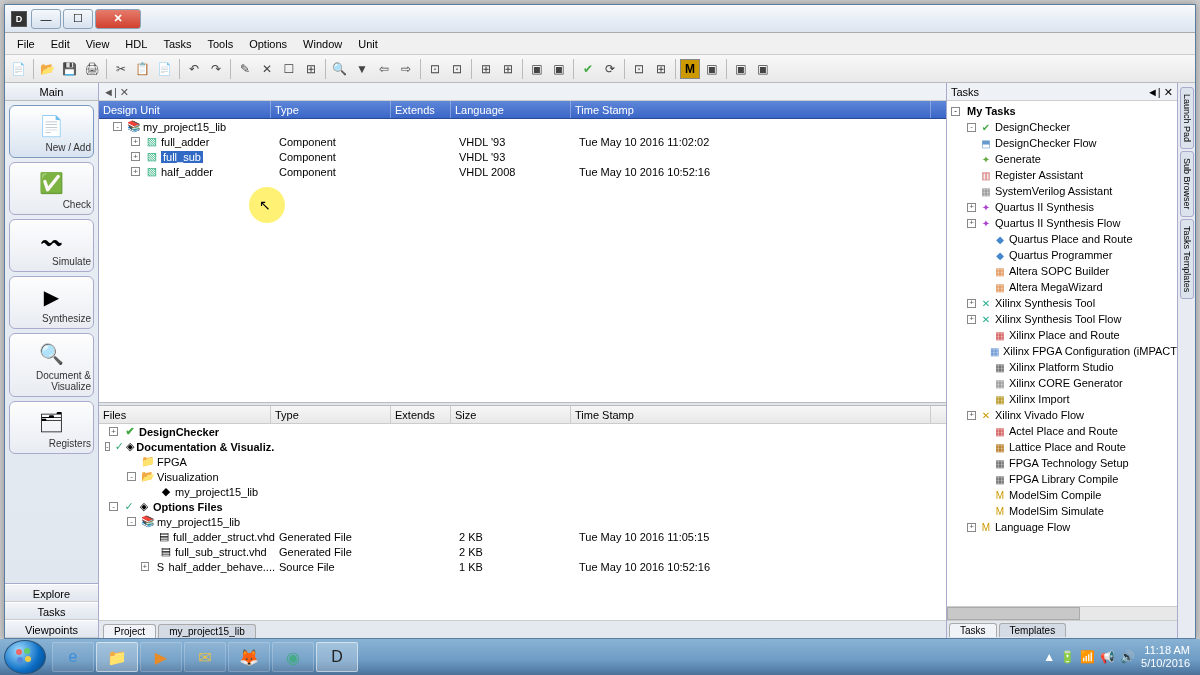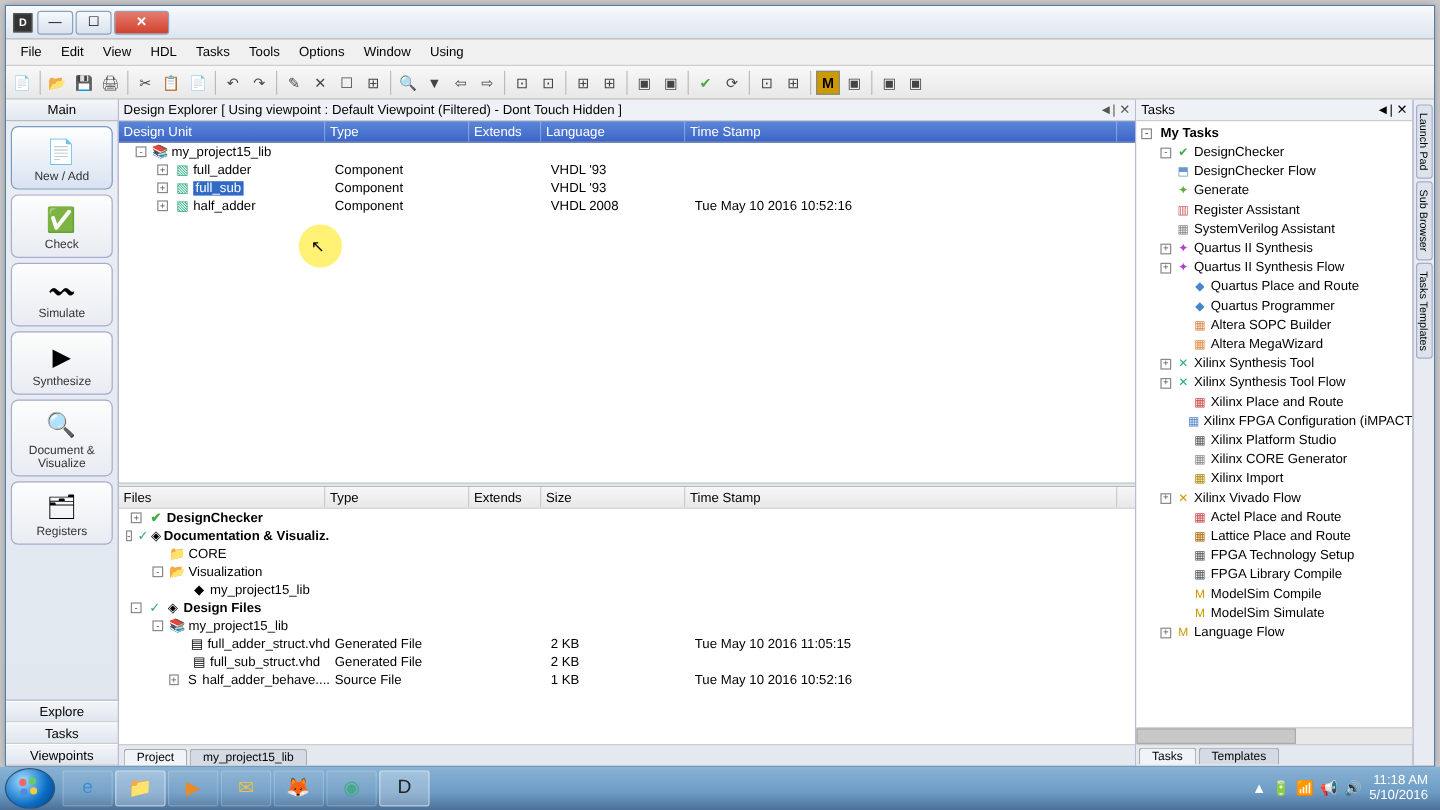--- a/index.html
+++ b/index.html
@@ -22,21 +22,21 @@
 .tb-sep { width: 1px; height: 20px; background: #bbb; margin: 0 2px; }
 
 .main-area { flex: 1; display: flex; overflow: hidden; }
 
 .sidebar-left { width: 94px; background: linear-gradient(to bottom, #eaeff5, #dfe6ee); border-right: 1px solid #aac; display: flex; flex-direction: column; }
 .sidebar-header { height: 18px; background: linear-gradient(to bottom, #f4f7fa, #e2e8f0); border-bottom: 1px solid #bbb; text-align: center; line-height: 18px; font-size: 11px; }
 .sidebar-items { flex: 1; padding: 4px; display: flex; flex-direction: column; gap: 4px; }
 .sb-item { background: linear-gradient(to bottom, #fdfdfd, #e8ecf2); border: 1px solid #aac; border-radius: 6px; padding: 6px 2px 4px; text-align: center; cursor: default; }
 .sb-item.selected { background: linear-gradient(to bottom, #fff, #d8e3f0); border-color: #7a9ac0; }
 .sb-icon { width: 32px; height: 28px; margin: 0 auto 2px; display: flex; align-items: center; justify-content: center; font-size: 20px; }
-.sb-label { font-size: 10px; color: #333; }
+.sb-label { font-size: 10px; color: #333; text-align: right; }
 .sidebar-bottom { border-top: 1px solid #aac; }
 .sb-tab { height: 18px; background: linear-gradient(to bottom, #f2f5f8, #e0e6ee); border-top: 1px solid #fff; border-bottom: 1px solid #ccc; text-align: center; line-height: 18px; font-size: 11px; cursor: default; }
 
 .center { flex: 1; display: flex; flex-direction: column; border-right: 1px solid #aac; overflow: hidden; }
 .subheader { height: 18px; background: #eef2f6; border-bottom: 1px solid #ccc; padding: 0 4px; line-height: 18px; display: flex; justify-content: space-between; align-items: center; }
 .subheader .sh-right { display: flex; gap: 3px; font-size: 10px; color: #555; }
 
 .grid-head { height: 18px; background: linear-gradient(to bottom, #5e86d8, #3a66c8); color: #fff; display: flex; border-bottom: 1px solid #2a4a98; }
 .grid-head2 { height: 18px; background: linear-gradient(to bottom, #f6f6f6, #e8e8e8); display: flex; border-bottom: 1px solid #ccc; }
 .col { border-right: 1px solid rgba(255,255,255,0.3); padding: 0 4px; line-height: 18px; overflow: hidden; white-space: nowrap; }
@@ -104,21 +104,21 @@
 
   <div class="menubar" id="menubar">
       <span>File</span>
       <span>Edit</span>
       <span>View</span>
       <span>HDL</span>
       <span>Tasks</span>
       <span>Tools</span>
       <span>Options</span>
       <span>Window</span>
-      <span>Using</span>
+      <span>Unit</span>
     </div>
 
   <div class="toolbar">
     <span class="tb-btn">📄</span>
     <span class="tb-sep"></span>
     <span class="tb-btn">📂</span>
     <span class="tb-btn">💾</span>
     <span class="tb-btn">🖨</span>
     <span class="tb-sep"></span>
     <span class="tb-btn">✂</span>
@@ -192,21 +192,20 @@
         </div>
       <div class="sidebar-bottom" id="sidebar-tabs">
           <div class="sb-tab">Explore</div>
           <div class="sb-tab">Tasks</div>
           <div class="sb-tab">Viewpoints</div>
         </div>
     </div>
 
     <div class="center">
       <div class="subheader">
-        <span>Design Explorer [ Using viewpoint :  Default Viewpoint (Filtered) - Dont Touch Hidden ]</span>
         <span class="sh-right">
           <span>◄|</span>
           <span>✕</span>
         </span>
       </div>
       <div class="grid-head" id="explorer-head">
           <div class="col" style="width: 172px;">Design Unit</div>
           <div class="col" style="width: 120px;">Type</div>
           <div class="col" style="width: 60px;">Extends</div>
           <div class="col" style="width: 120px;">Language</div>
@@ -230,20 +229,21 @@
           <div class="tree-row">
             <div class="cell-name" style="width:172px">
               <span class="indent" style="width:26px"></span>
               <span class="toggler">+</span>
               <span class="ico lib">▧</span>
               <span class="lbl">full_adder</span>
             </div>
             <div class="col" style="width:120px">Component</div>
             <div class="col" style="width:60px"></div>
             <div class="col" style="width:120px">VHDL '93</div>
+            <div class="col" style="width:360px">Tue May 10 2016 11:02:02</div>
           </div>
           <div class="tree-row sel">
             <div class="cell-name" style="width:172px">
               <span class="indent" style="width:26px"></span>
               <span class="toggler">+</span>
               <span class="ico lib">▧</span>
               <span class="lbl">full_sub</span>
             </div>
             <div class="col" style="width:120px">Component</div>
             <div class="col" style="width:60px"></div>
@@ -295,21 +295,21 @@
               <div class="col" style="width:120px"></div>
               <div class="col" style="width:60px"></div>
               <div class="col" style="width:120px"></div>
               <div class="col" style="width:360px"></div>
             </div>
             <div class="tree-row">
               <div class="cell-name" style="width:172px">
                 <span class="indent" style="width:22px"></span>
                 <span style="width:12px;display:inline-block"></span>
                 <span class="ico fold">📁</span>
-                <span class="lbl" style="">CORE</span>
+                <span class="lbl" style="">FPGA</span>
               </div>
               <div class="col" style="width:120px"></div>
               <div class="col" style="width:60px"></div>
               <div class="col" style="width:120px"></div>
               <div class="col" style="width:360px"></div>
             </div>
             <div class="tree-row">
               <div class="cell-name" style="width:172px">
                 <span class="indent" style="width:22px"></span>
                 <span class="toggler">-</span>
@@ -332,21 +332,21 @@
               <div class="col" style="width:60px"></div>
               <div class="col" style="width:120px"></div>
               <div class="col" style="width:360px"></div>
             </div>
             <div class="tree-row">
               <div class="cell-name" style="width:172px">
                 <span class="indent" style="width:4px"></span>
                 <span class="toggler">-</span>
                 <span style="color:#3a7;width:12px;text-align:center">✓</span>
                 <span class="ico ">◈</span>
-                <span class="lbl" style="font-weight:bold">Design Files</span>
+                <span class="lbl" style="font-weight:bold">Options Files</span>
               </div>
               <div class="col" style="width:120px"></div>
               <div class="col" style="width:60px"></div>
               <div class="col" style="width:120px"></div>
               <div class="col" style="width:360px"></div>
             </div>
             <div class="tree-row">
               <div class="cell-name" style="width:172px">
                 <span class="indent" style="width:22px"></span>
                 <span class="toggler">-</span>

